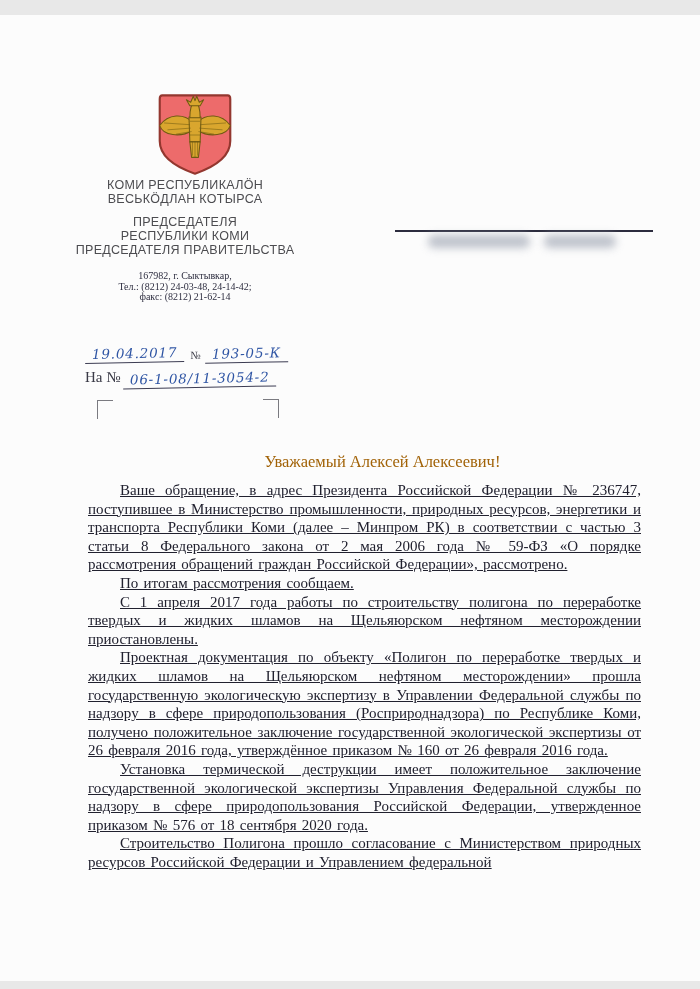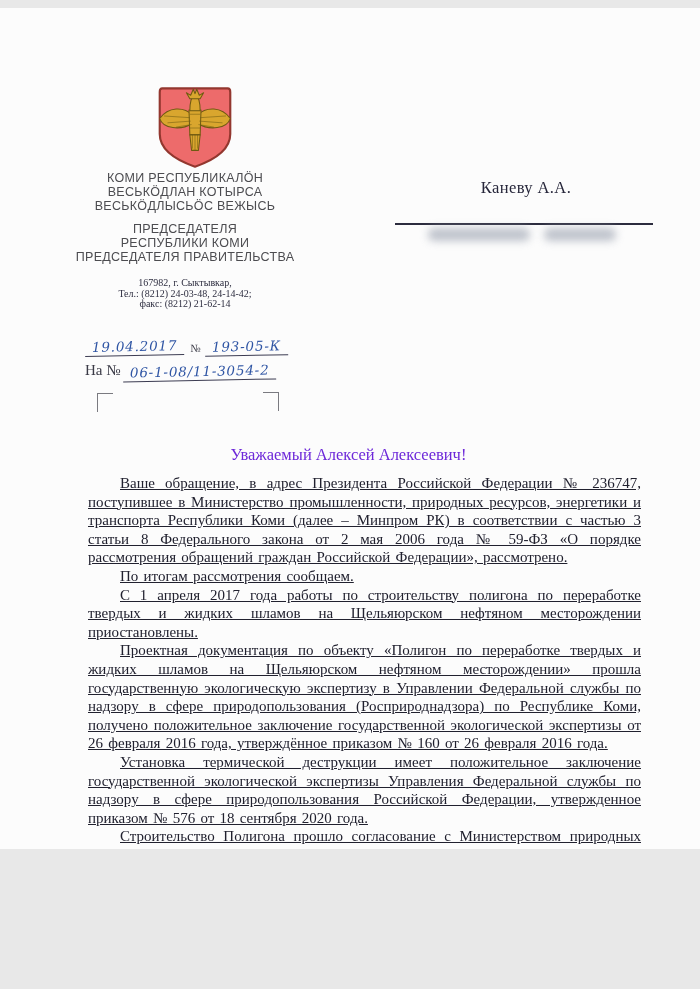--- a/index.html
+++ b/index.html
@@ -1,21 +1,21 @@
 <!DOCTYPE html>
 <html><head>
 <meta charset="utf-8">
 <style>
   * { margin: 0; padding: 0; box-sizing: border-box; }
   html, body { background: #e8e8e8; }
   .page {
     position: relative;
     width: 700px;
-    height: 841px;
-    margin: 8px auto;
+    height: 966px;
+    margin: 15px auto;
     background: #fcfcfc;
     overflow: hidden;
     font-family: "Liberation Serif", serif;
     color: #22222e;
   }
 
   
   .emblem { position: absolute; left: 152px; top: 77px; width: 86px; height: 86px; }
   .emblem svg { width: 100%; height: 100%; }
 
@@ -73,22 +73,22 @@
   .redacted-row { position: absolute; left: 428px; top: 220px; display: flex; gap: 14px; }
   .redacted {
     height: 13px; border-radius: 6px;
     background: #a9afbb; filter: blur(4px); opacity: 0.75;
   }
   .redacted.a { width: 102px; }
   .redacted.b { width: 72px; }
 
   
   .salutation {
-    position: absolute; left: 72px; top: 437px; width: 553px;
-    text-align: center; font-size: 16.5px; color: #6d28d9;
+    position: absolute; left: 106px; top: 437px; width: 553px;
+    text-align: center; font-size: 16.5px; color: #a16207;
   }
   .body-text {
     position: absolute; left: 88px; top: 466px; width: 553px;
     font-size: 15px; line-height: 18.6px;
     text-align: justify; color: #21212f;
   }
   .body-text p { text-indent: 32px; word-spacing: 1.5px; text-decoration: underline; }
 </style>
 </head>
 <body>
@@ -120,21 +120,20 @@
         <path d="M47,58 L47,74 M50,58 L50,76 M53,58 L53,74" fill="none"></path>
         <path d="M44,34 L56,34 M44,50 L56,50" fill="none"></path>
       </g>
     </svg>
   </div>
 
   <div class="letterhead">
     <div class="org-block komi">
       <div>КОМИ РЕСПУБЛИКАЛÖН</div>
       <div>ВЕСЬКÖДЛАН КОТЫРСА</div>
-      <div>ВЕСЬКÖДЛЫСЬÖС ВЕЖЫСЬ</div>
     </div>
     <div class="org-block ru">
       <div>ПРЕДСЕДАТЕЛЯ</div>
       <div>РЕСПУБЛИКИ КОМИ</div>
       <div>ПРЕДСЕДАТЕЛЯ ПРАВИТЕЛЬСТВА</div>
     </div>
     <div class="contact-block">
       <div>167982,  г. Сыктывкар,</div>
       <div>Тел.: (8212) 24-03-48, 24-14-42;</div>
       <div>факс: (8212) 21-62-14</div>
@@ -149,23 +148,20 @@
     </div>
     <div class="ref-row">
       <span class="ref-label">На №</span>
       <span class="u-line hand" style="color:#2f55a4; min-width:130px;">06-1-08/11-3054-2</span>
     </div>
   </div>
 
   <div class="corner-mark left"></div>
   <div class="corner-mark right"></div>
 
-  <div class="recipient">
-    <div class="recipient-name">Каневу А.А.</div>
-  </div>
   <div class="recipient-line"></div>
   <div class="redacted-row">
     <div class="redacted a"></div>
     <div class="redacted b"></div>
   </div>
 
   <div class="salutation">Уважаемый Алексей Алексеевич!</div>
 
   <div class="body-text">
     <p>Ваше обращение, в адрес Президента Российской Федерации № 236747, поступившее в Министерство промышленности, природных ресурсов, энергетики и транспорта Республики Коми (далее – Минпром РК) в соответствии с частью 3 статьи 8 Федерального закона от 2 мая 2006 года № 59-ФЗ «О порядке рассмотрения обращений граждан Российской Федерации», рассмотрено.</p>

